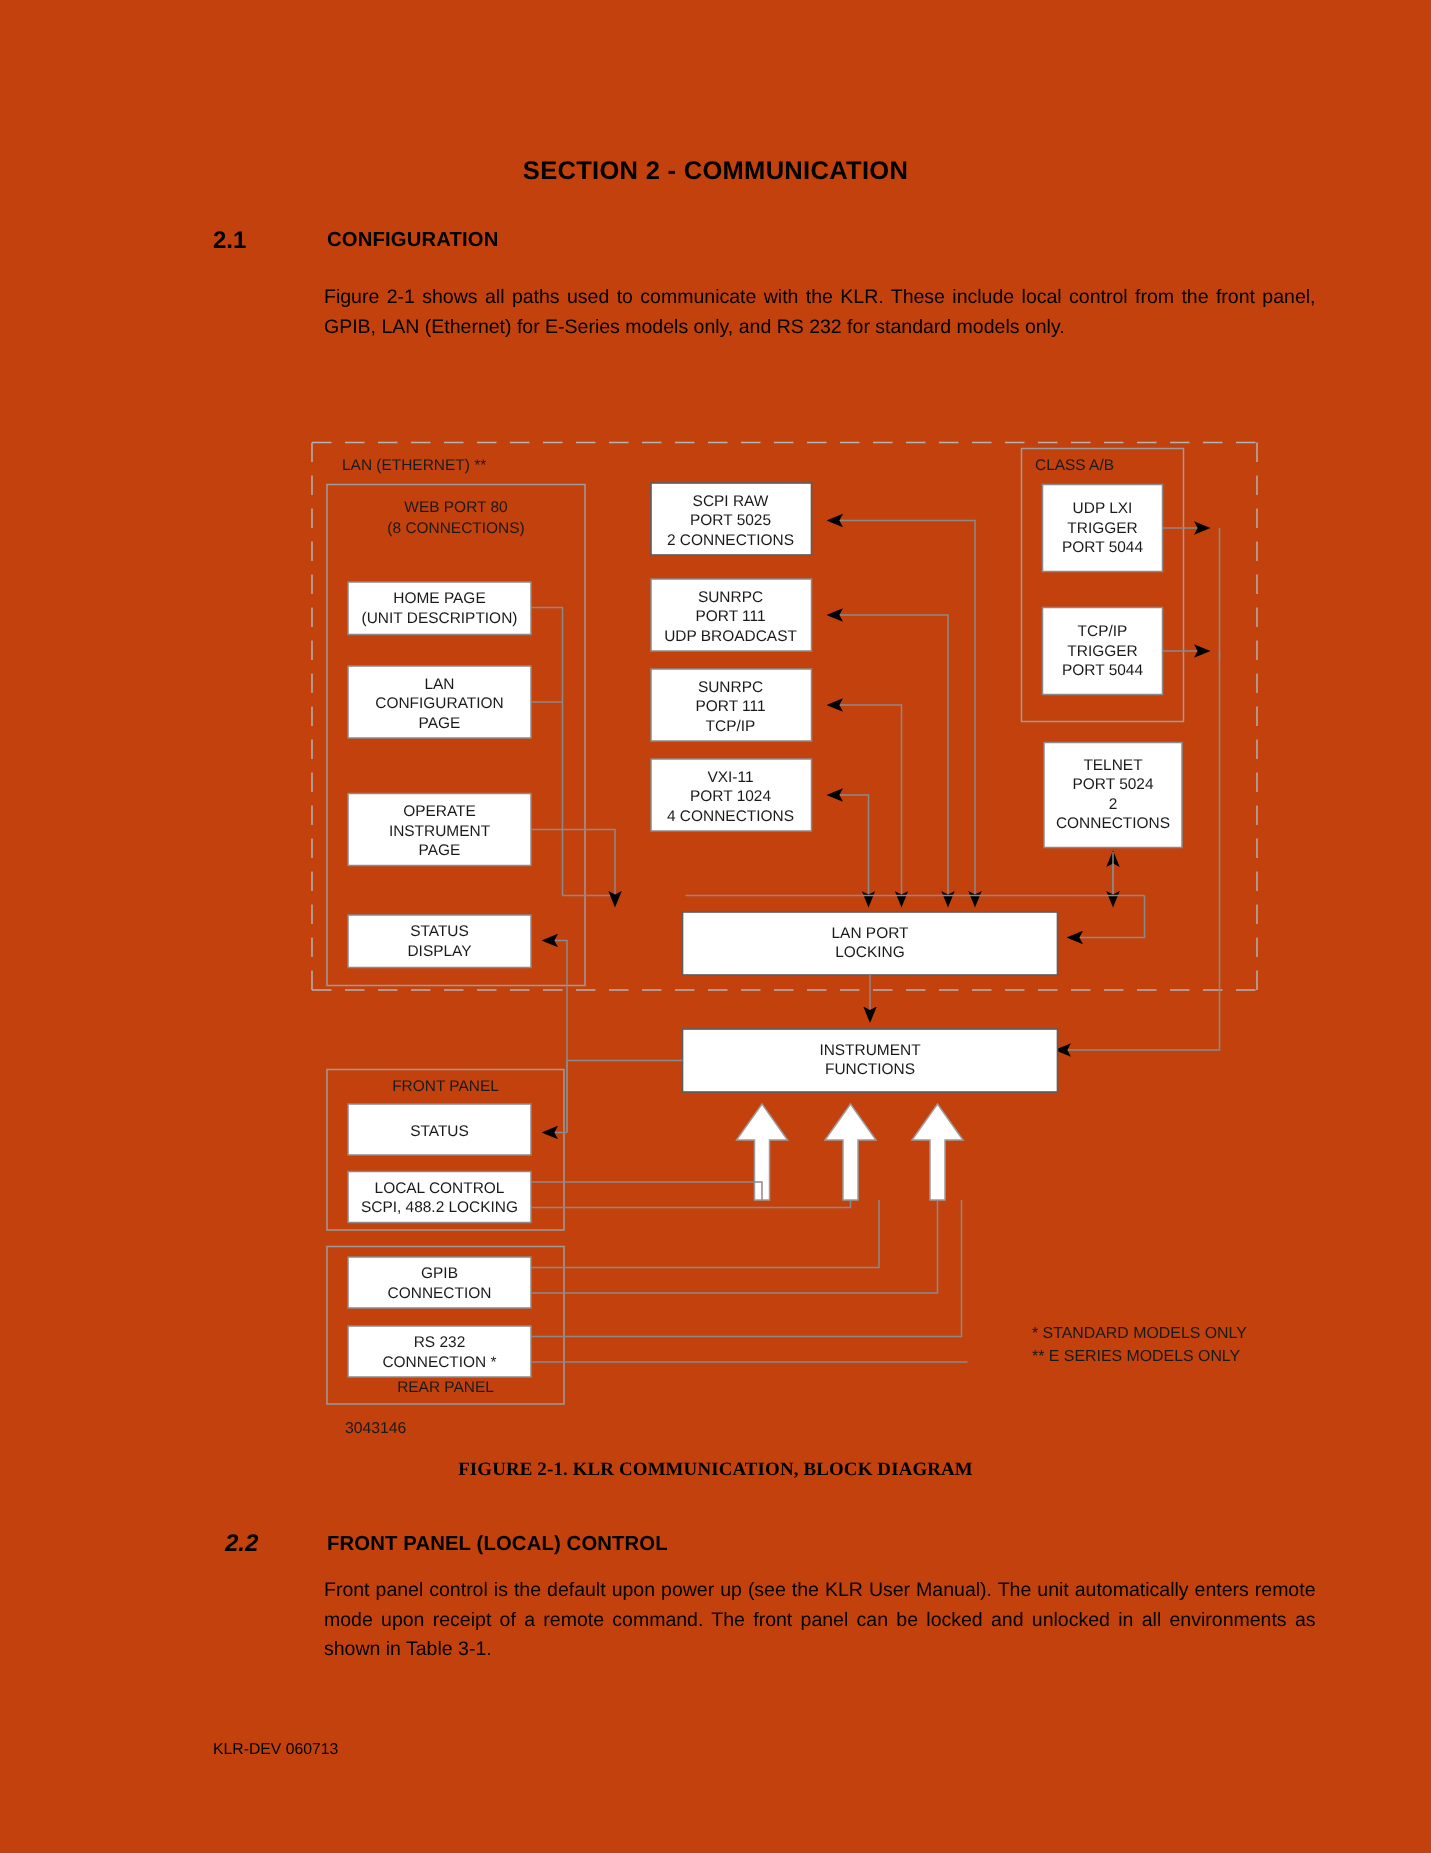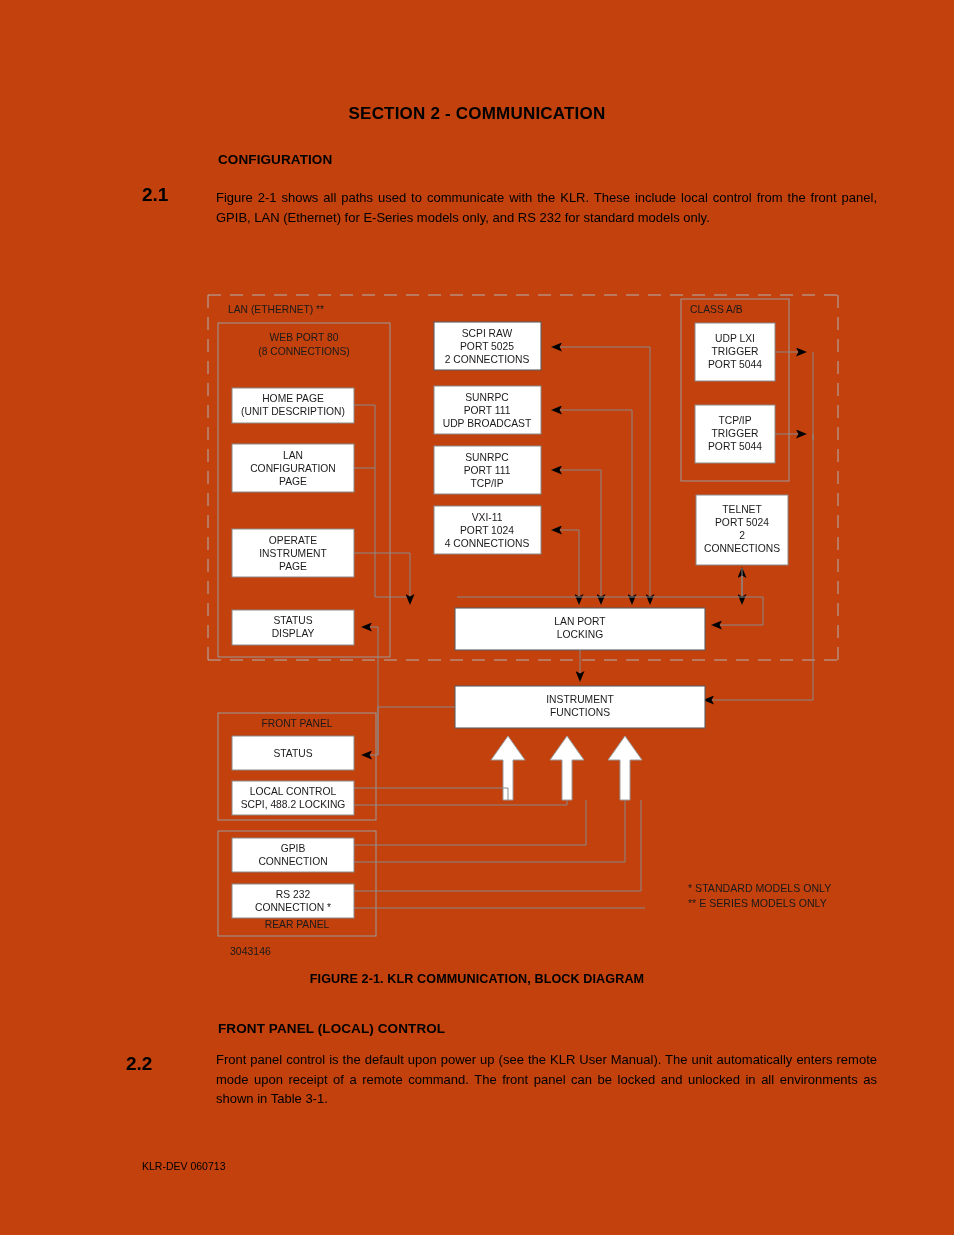--- a/index.html
+++ b/index.html
@@ -25,23 +25,22 @@
     left: 0;
     top: 104px;
     width: 954px;
     text-align: center;
     font-size: 17px;
     font-weight: bold;
     letter-spacing: 0.2px;
   }
   .head-num {
     position: absolute;
-    font-size: 19px;
-    font-weight: bold;
-    margin-top: 32px;
+    font-size: 16px;
+    font-weight: bold;
   }
   .head-text {
     position: absolute;
     font-size: 13.5px;
     font-weight: bold;
     letter-spacing: 0.1px;
   }
   .body-par {
     position: absolute;
     font-size: 13px;
@@ -65,20 +64,21 @@
   }
   .fig-caption {
     position: absolute;
     left: 0;
     top: 972px;
     width: 954px;
     text-align: center;
     font-size: 12.6px;
     font-weight: bold;
     letter-spacing: 0.1px;
+    font-family: Liberation Serif, serif;
   }
 
   
   #diagram {
     position: absolute;
     left: 0;
     top: 0;
     width: 954px;
     height: 1235px;
   }
@@ -136,21 +136,21 @@
 <body>
 
 <div id="page">
 
   <div class="section-title">SECTION 2 - COMMUNICATION</div>
 
   <div class="head-num" style="left:142px; top:152px;">2.1</div>
   <div class="head-text" style="left:218px; top:152px;">CONFIGURATION</div>
   <div class="body-par" style="left:216px; top:188px; width:661px;">Figure 2-1 shows all paths used to communicate with the KLR. These include local control from the front panel, GPIB, LAN (Ethernet) for E-Series models only, and RS 232 for standard models only.</div>
 
-  <div class="head-num" style="left:126px; top:1021px;">2.2</div>
+  <div class="head-num" style="left:150px; top:1021px;font-style:italic;">2.2</div>
   <div class="head-text" style="left:218px; top:1021px;text-align:center;">FRONT PANEL (LOCAL) CONTROL</div>
   <div class="body-par" style="left:216px; top:1050px; width:661px;">Front panel control is the default upon power up (see the KLR User Manual). The unit automatically enters remote mode upon receipt of a remote command. The front panel can be locked and unlocked in all environments as shown in Table 3-1.</div>
 
   <div class="fig-caption">FIGURE 2-1.   KLR COMMUNICATION, BLOCK DIAGRAM</div>
 
   <div class="footer-left">KLR-DEV 060713</div>
   <div class="footer-right">2-1</div>
 
   <svg id="diagram" viewBox="0 0 954 1235" xmlns="http://www.w3.org/2000/svg">
 

